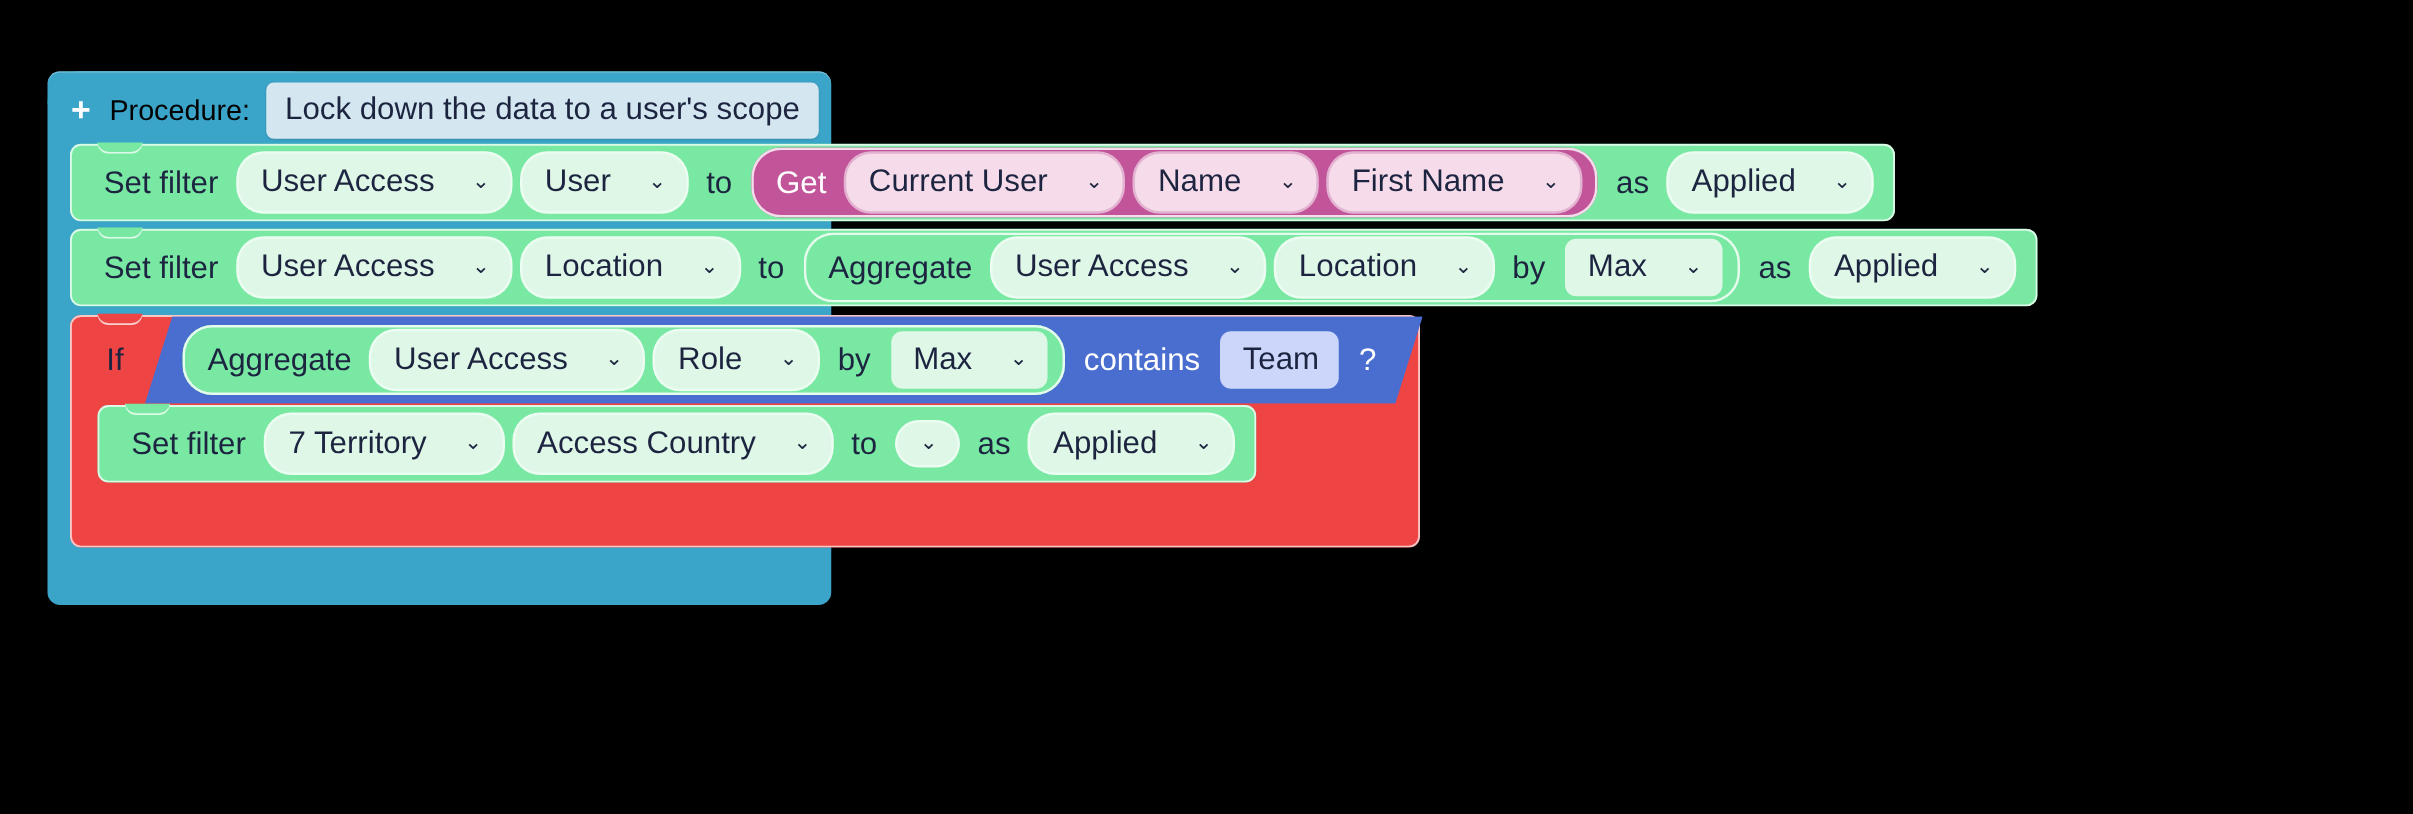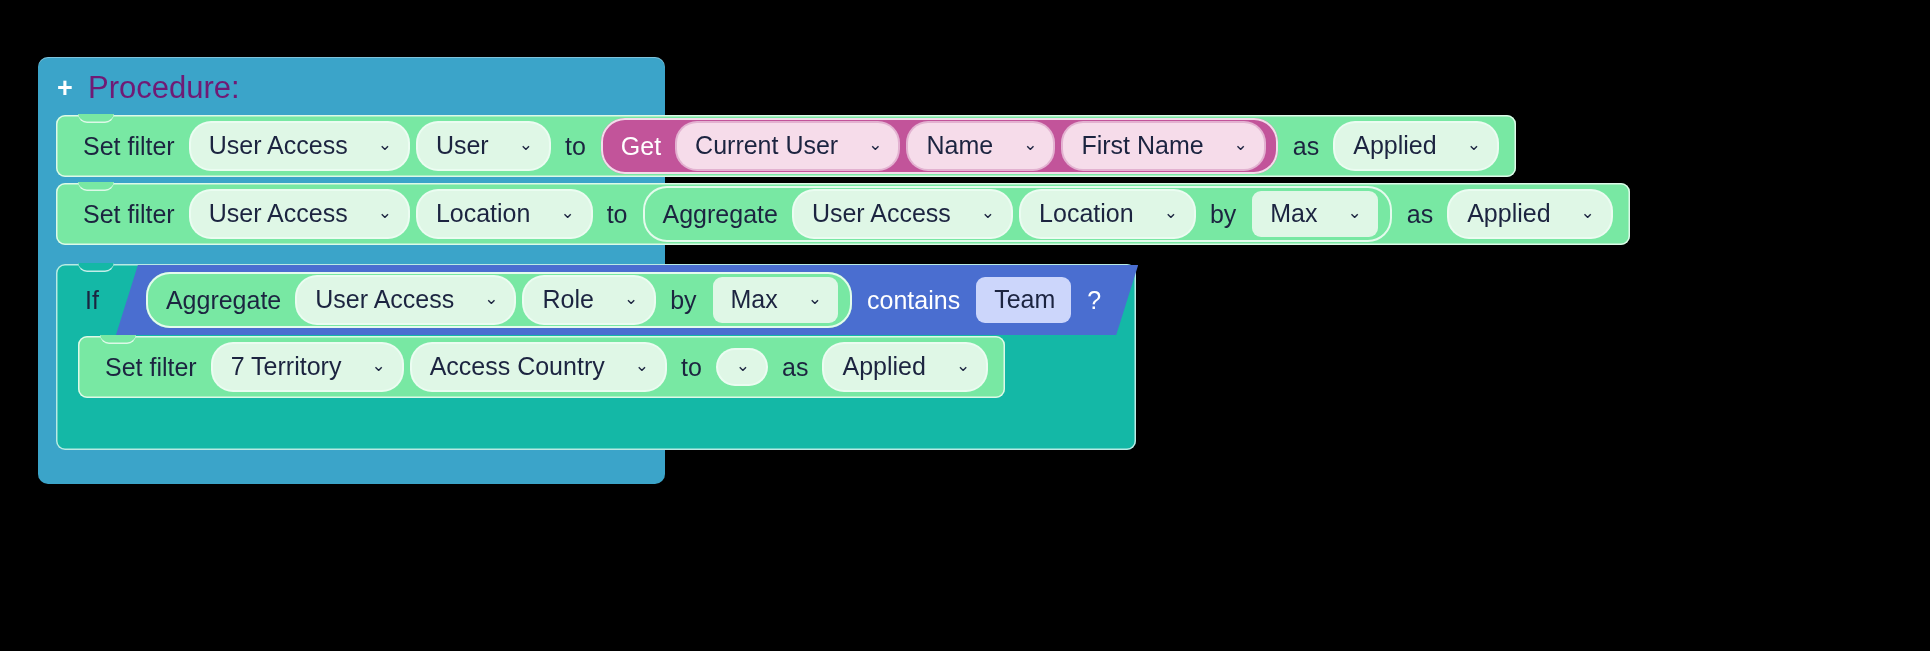--- a/index.html
+++ b/index.html
@@ -49,22 +49,22 @@
   .plus-icon {
     color: #ffffff;
     font-size: 27px;
     font-weight: 700;
     line-height: 1;
     width: 20px;
     text-align: center;
     user-select: none;
   }
   .proc-label {
-    color: #701a75;
-    font-size: 31px;
+    color: #000000;
+    font-size: 23px;
     white-space: nowrap;
   }
   .proc-title-field {
     background: #d4e6ef;
     color: #1c2440;
     font-size: 25px;
     padding: 7px 15px 9px 15px;
     border-radius: 6px;
     white-space: nowrap;
     box-shadow: 0 1px 2px rgba(0,0,0,0.12);
@@ -173,24 +173,23 @@
 
   
   .row-abs { position: absolute; }
 
   
   .ifblock {
     position: absolute;
     left: 56px;
     top: 252px;
     width: 1080px;
-    background: #14b8a6;
+    background: #ef4444;
     border-radius: 9px;
     box-shadow: inset 0 0 0 1.5px rgba(255,255,255,0.7);
-    margin-top: 12px;
   }
   .if-head {
     display: flex;
     align-items: center;
     height: 72px;
     padding-left: 18px;
   }
   .if-inner {
     margin-left: 22px;
     position: relative;
@@ -204,20 +203,21 @@
 
 <div id="canvas">
 
   <div class="proc-hat"></div>
 
   <div class="proc-block" style="height: 427px;">
 
     <div class="proc-header">
       <span class="plus-icon">+</span>
       <span class="proc-label">Procedure:</span>
+      <span class="proc-title-field">Lock down the data to a user's scope</span>
     </div>
 
     <div class="proc-body">
       <div class="proc-footer"></div>
     </div>
   </div>
 
   <div class="stmt green row-abs" style="left:56px; top:115px; height:62px; padding-left:16px; padding-right:14px;">
     <span class="notch"></span>
 

